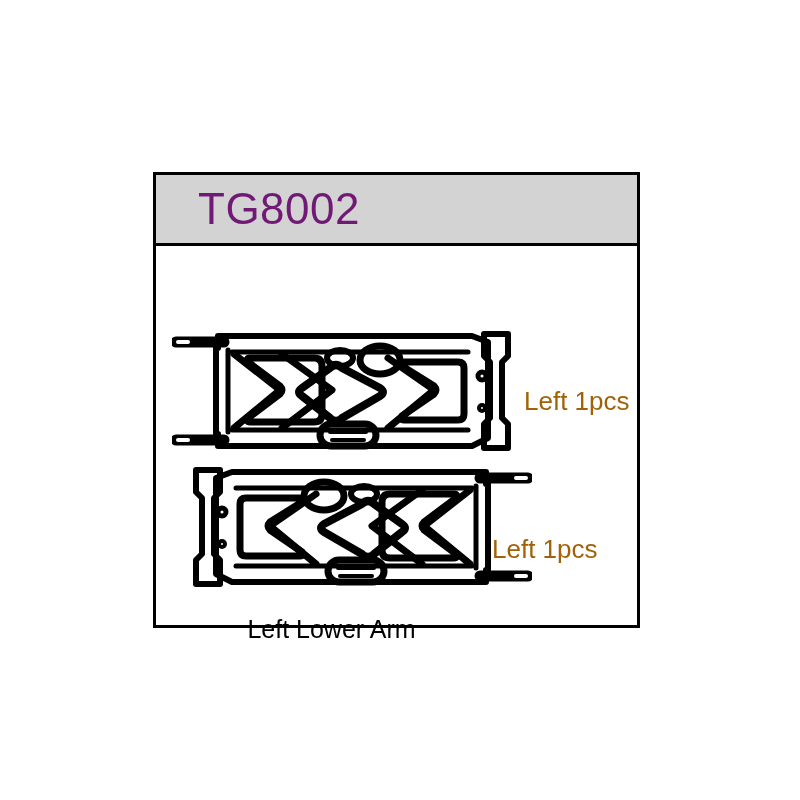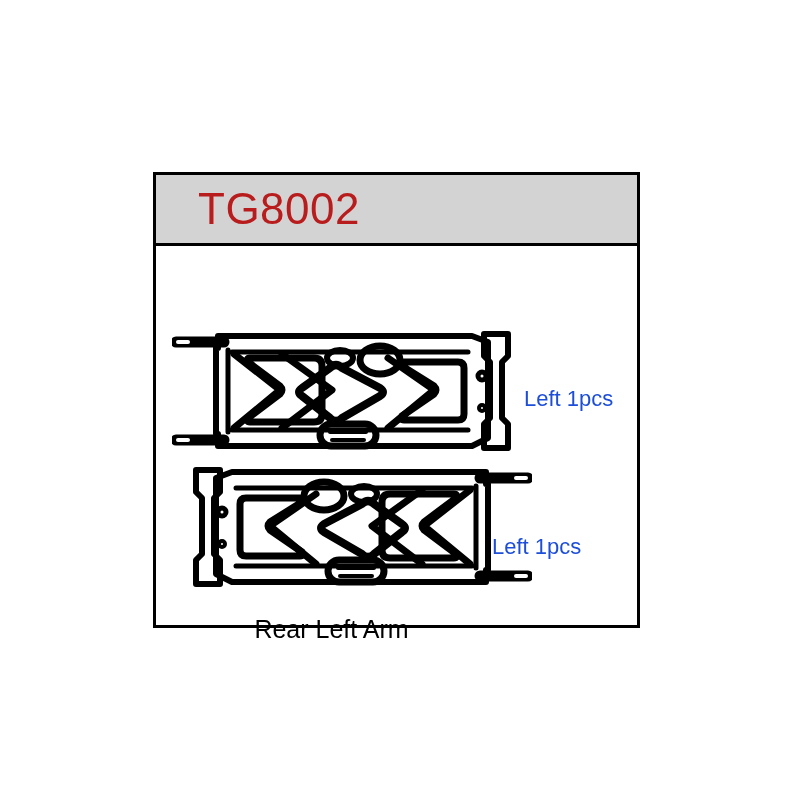--- a/index.html
+++ b/index.html
@@ -30,21 +30,21 @@
     height: 71px;
     background: #d3d3d3;
     border-bottom: 3px solid #000000;
     box-sizing: border-box;
     display: flex;
     align-items: center;
   }
 
   #part-number {
     font-size: 44px;
-    color: #b91c1c;
+    color: #701a75;
     letter-spacing: 0.5px;
     padding-left: 42px;
     line-height: 1;
     white-space: nowrap;
   }
 
   #panel-body {
     position: relative;
     width: 100%;
     height: 379px;
@@ -54,22 +54,22 @@
     position: absolute;
     left: 16px;
   }
   #arm-left-figure  { top: 82px; }
   #arm-right-figure { top: 218px; }
 
   .arm-svg { display: block; }
 
   .qty-label {
     position: absolute;
-    font-size: 22px;
-    color: #1d4ed8;
+    font-size: 26px;
+    color: #a16207;
     white-space: nowrap;
     line-height: 1;
   }
   #label-left  { left: 368px; top: 142px; }
   #label-right { left: 336px; top: 290px; }
 
   #part-caption {
     position: absolute;
     left: 0;
     right: 0;
@@ -205,16 +205,16 @@
           <path d="M312 6 L336 6 L336 28 L330 34 L330 90 L336 96 L336 120
                    L312 120 L312 96 L318 90 L318 34 L312 28 Z" stroke-width="6"></path>
           <circle cx="310" cy="48" r="4" stroke-width="5"></circle>
           <circle cx="310" cy="80" r="3" stroke-width="4"></circle>
         </g>
       </svg>
     </div>
 
     <div class="qty-label" id="label-right">Left 1pcs</div>
 
-    <div id="part-caption">Rear Left Arm</div>
+    <div id="part-caption">Left Lower Arm</div>
 
   </div>
 </div>
 
 </body></html>

